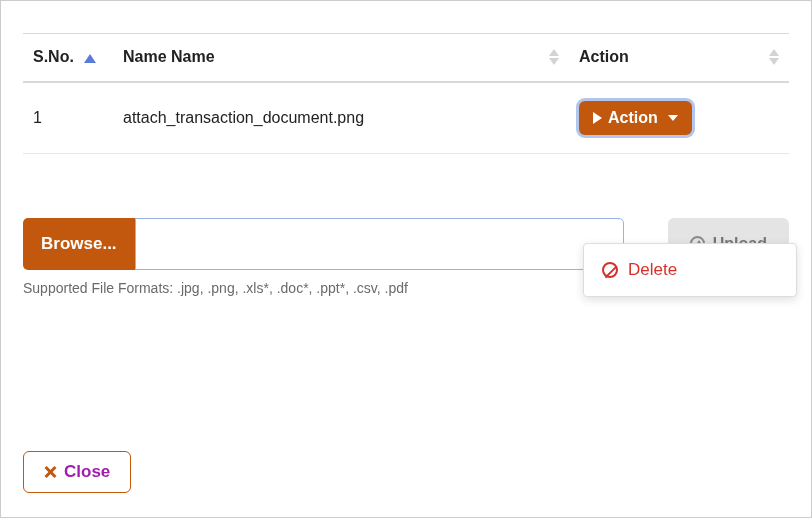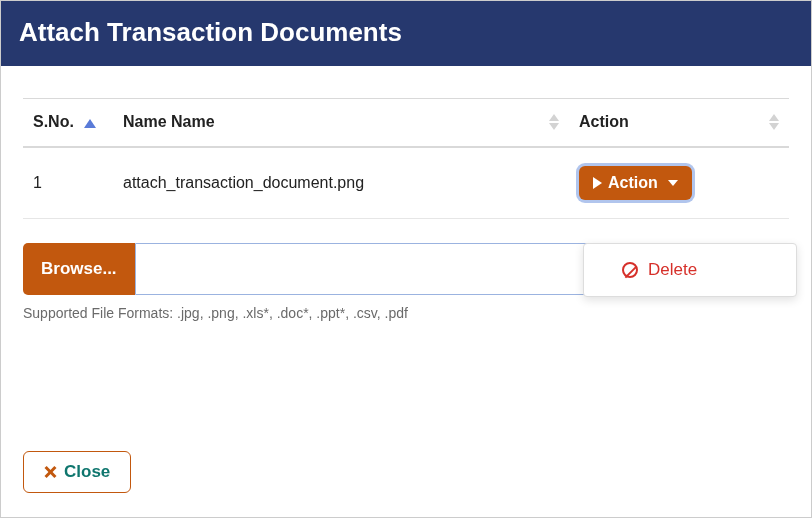--- a/index.html
+++ b/index.html
@@ -126,21 +126,21 @@
     z-index: 10;
   }
   .dropdown-item {
     padding: 8px 18px;
     font-size: 17px;
     display: flex;
     align-items: center;
     gap: 10px;
     cursor: pointer;
   }
-  .dropdown-item.delete { color: #d6302a; margin-left: 20px; }
+  .dropdown-item.delete { color: #d6302a; }
   .dropdown-item.download { color: #26386e; }
   .ban-icon {
     width: 16px; height: 16px;
     border: 2px solid #d6302a;
     border-radius: 50%;
     position: relative;
     display: inline-block;
   }
   .ban-icon::after {
     content: "";
@@ -189,21 +189,21 @@
     content:"";
     position:absolute;
     width:2.5px;height:5px;background:#26386e;
     bottom:0;
   }
   .download-icon .bar::before{left:0;}
   .download-icon .bar::after{right:0;}
   .file-row {
     display: flex;
     gap: 0;
-    margin-top: 24px;
+    margin-top: 64px;
     align-items: stretch;
   }
   .browse-btn {
     background: #c2580e;
     color: #fff;
     border: none;
     border-radius: 5px 0 0 5px;
     padding: 14px 18px;
     font-size: 17px;
     font-weight: 600;
@@ -254,21 +254,21 @@
     color: #6a6a6a;
     font-size: 14px;
   }
   .modal-footer {
     position: absolute;
     left: 22px;
     bottom: 24px;
   }
   .close-btn {
     background: #fff;
-    color: #0f766e;
+    color: #a21caf;
     border: 1.5px solid #c2580e;
     border-radius: 6px;
     padding: 10px 20px;
     font-size: 17px;
     font-weight: 600;
     cursor: pointer;
     display: inline-flex;
     align-items: center;
     gap: 8px;
   }
@@ -284,21 +284,20 @@
     width: 3px; height: 14px;
     background: #c2580e;
   }
   .x-icon::before { transform: rotate(45deg); }
   .x-icon::after { transform: rotate(-45deg); }
 </style>
 </head>
 <body>
 
 <div class="modal">
-  <div class="modal-header">Attach Transaction Documents</div>
 
   <div class="modal-body">
     <table class="table">
       <thead>
         <tr>
           <th class="th-sno">
             <span>S.No.</span>
             <span class="sort-icon"><span class="sort-up"></span></span>
           </th>
           <th>

